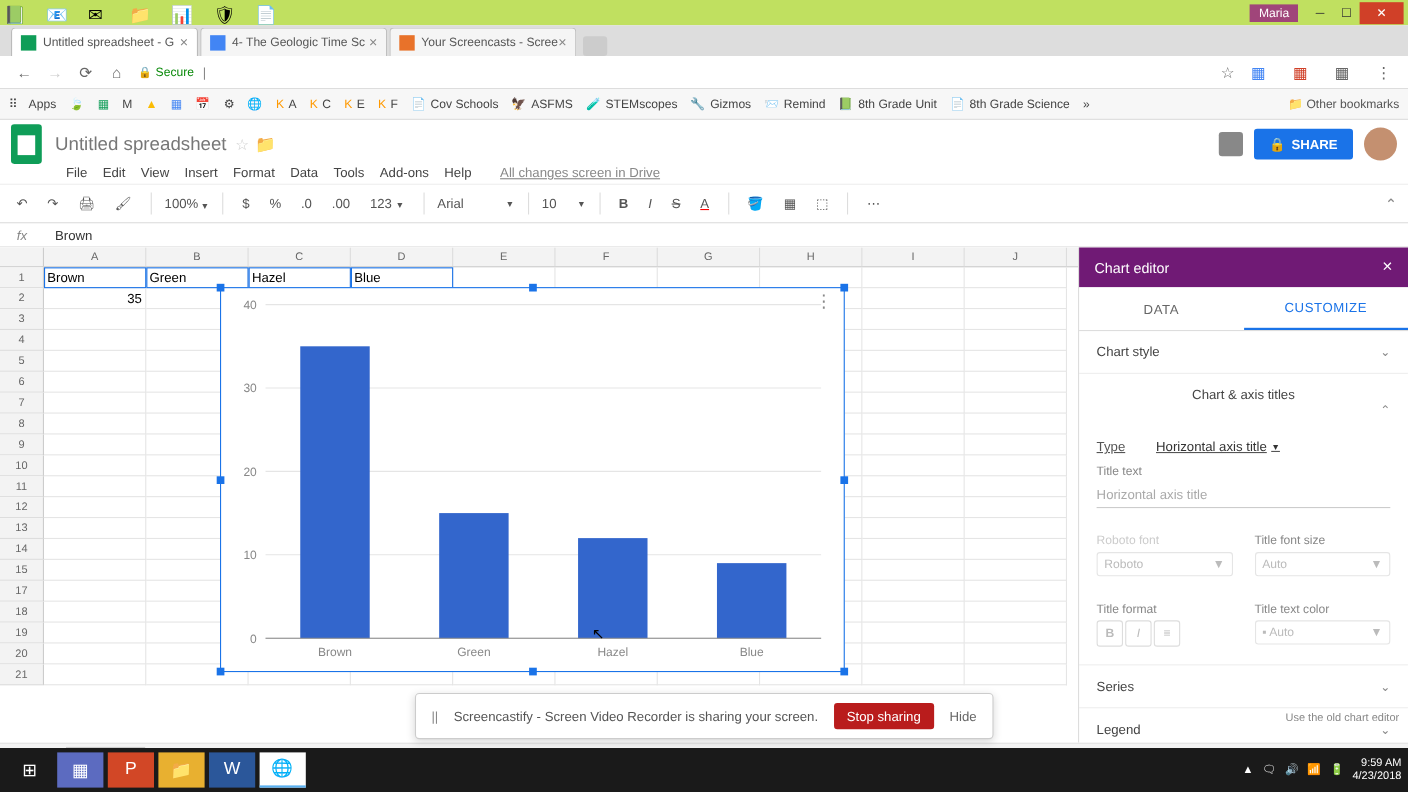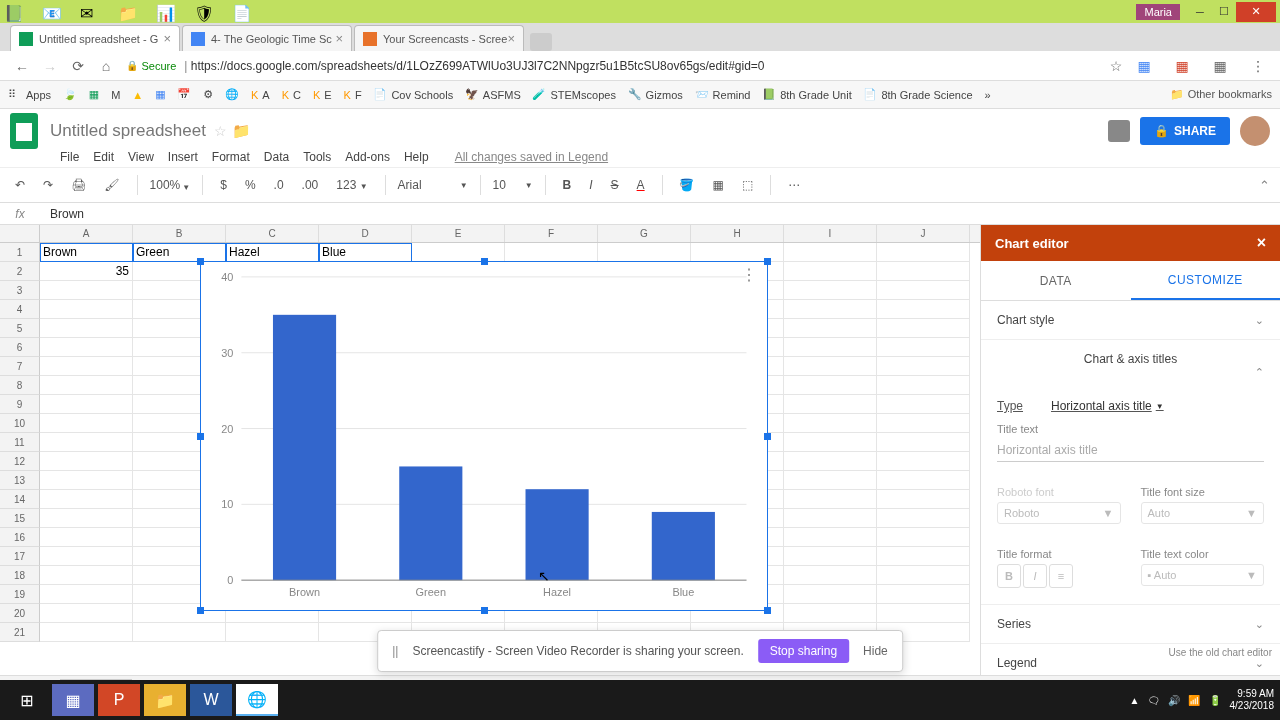--- a/index.html
+++ b/index.html
@@ -86,21 +86,21 @@
 .ch-bl { bottom: -4px; left: -4px;} .ch-br { bottom: -4px; right: -4px;}
 .ch-tm { top: -4px; left: 50%; margin-left: -3px;}
 .ch-bm { bottom: -4px; left: 50%; margin-left: -3px;}
 .ch-ml { left: -4px; top: 50%; margin-top: -3px;}
 .ch-mr { right: -4px; top: 50%; margin-top: -3px;}
 .chart-menu { position: absolute; top: 8px; right: 10px; color: #888; font-size: 16px; line-height: 10px;}
 .chart-svg { width: 100%; height: 100%;}
 
 
 .editor { width: 300px; background: #fff; border-left: 1px solid #ddd; display: flex; flex-direction: column;}
-.editor-header { height: 36px; background: #c2410c; color: #fff; display: flex; align-items: center; padding: 0 14px; font-size: 13px; font-weight: 700;}
+.editor-header { height: 36px; background: #701a75; color: #fff; display: flex; align-items: center; padding: 0 14px; font-size: 13px; font-weight: 400;}
 .editor-header .close { margin-left: auto; font-size: 16px; cursor: pointer;}
 .editor-tabs { display: flex; height: 40px; border-bottom: 1px solid #ddd;}
 .etab { flex: 1; display: flex; align-items: center; justify-content: center; font-size: 12px; color: #666; letter-spacing: 0.5px;}
 .etab.active { color: #1a73e8; border-bottom: 2px solid #1a73e8;}
 .accordion { padding: 0; overflow-y: auto; flex: 1;}
 .acc-item { padding: 12px 16px; border-bottom: 1px solid #eee; display: flex; align-items: center; font-size: 12px; color: #444;}
 .acc-item .chev { margin-left: auto; color: #888; font-size: 11px;}
 .acc-content { padding: 8px 16px 16px;}
 .field-label { font-size: 11px; color: #888; margin-bottom: 4px; margin-top: 10px;}
 .type-row { display: flex; gap: 28px; font-size: 12px; color: #555; text-decoration: underline;}
@@ -118,21 +118,21 @@
 .sheet-tabs { height: 30px; background: #f3f3f3; border-top: 1px solid #ddd; display: flex; align-items: center; padding: 0 8px; font-size: 12px;}
 .sheet-tabs .plus { padding: 4px 8px; color: #666;}
 .sheet-tabs .menu { padding: 4px 8px; color: #666;}
 .sheet-tab { background: #fff; border: 1px solid #ccc; padding: 4px 10px; margin-left: 6px; display: flex; align-items: center; gap: 4px;}
 .sheet-tabs .right { margin-left: auto; display: flex; align-items: center; gap: 10px;}
 .sum-badge { background: #eee; padding: 3px 8px; border-radius: 3px; font-size: 11px; color: #444;}
 .explore { width: 22px; height: 22px; background: #666; border-radius: 3px;}
 
 
 .screencast-bar { position: absolute; bottom: 48px; left: 50%; transform: translateX(-50%); background: #fff; border: 1px solid #ccc; border-radius: 4px; box-shadow: 0 2px 8px rgba(0,0,0,0.15); display: flex; align-items: center; padding: 8px 14px; font-size: 12px; color: #555; gap: 14px;}
-.stop-btn { background: #8b5cf6; color: #fff; padding: 5px 12px; border-radius: 3px; font-size: 12px;}
+.stop-btn { background: #b91c1c; color: #fff; padding: 5px 12px; border-radius: 3px; font-size: 12px;}
 .hide-btn { color: #666; font-size: 12px;}
 
 
 .taskbar { position: absolute; bottom: 0; left: 0; right: 0; height: 40px; background: #1a1a1a; display: flex; align-items: center; padding: 0 6px;}
 .task-icon { width: 42px; height: 32px; margin-right: 4px; display: flex; align-items: center; justify-content: center; color: #fff; font-size: 16px;}
 .task-icon.start { background: none;}
 .task-right { margin-left: auto; display: flex; align-items: center; color: #fff; font-size: 10px; gap: 8px;}
 .task-time { text-align: right; line-height: 12px;}
 
 
@@ -183,21 +183,20 @@
   <span class="nav-icon">←</span>
   <span class="nav-icon" style="color:#ccc;">→</span>
   <span class="nav-icon">⟳</span>
   <span class="nav-icon">⌂</span>
   <div class="url-input">
     <span class="secure">
         <span class="lock">🔒</span>
         <span>Secure</span>
       </span>
     <span style="color:#888;">|</span>&nbsp;
-    <span>https://docs.google.com/spreadsheets/d/1LOzZ699ATWlUo3UJ3l7C2NNpgzr5u1B5tcSU8ov65gs/edit#gid=0</span>
   </div>
   <span class="nav-icon">☆</span>
   <div class="url-right">
     <span class="nav-icon" style="color:#4285f4;">▦</span>
     <span class="nav-icon" style="color:#d04028;">▦</span>
     <span class="nav-icon">▦</span>
     <span class="nav-icon">⋮</span>
   </div>
 </div>
 
@@ -256,21 +255,21 @@
 <div class="menubar">
   <span>File</span>
   <span>Edit</span>
   <span>View</span>
   <span>Insert</span>
   <span>Format</span>
   <span>Data</span>
   <span>Tools</span>
   <span>Add-ons</span>
   <span>Help</span>
-  <span class="saved">All changes saved in Legend</span>
+  <span class="saved">All changes screen in Drive</span>
 </div>
 
 <div class="toolbar">
   <span class="tbtn">↶</span>
   <span class="tbtn">↷</span>
   <span class="tbtn">🖨</span>
   <span class="tbtn">🖌</span>
   <div class="tsep"></div>
   <span class="zoom">
       <span>100%</span> 
@@ -517,33 +516,20 @@
             <div class="cell"></div>
             <div class="cell"></div>
             <div class="cell"></div>
             <div class="cell"></div>
             <div class="cell"></div>
             <div class="cell"></div>
             <div class="cell"></div>
             <div class="cell"></div>
           </div>
           <div class="row">
-            <div class="rh">16</div>
-            <div class="cell"></div>
-            <div class="cell"></div>
-            <div class="cell"></div>
-            <div class="cell"></div>
-            <div class="cell"></div>
-            <div class="cell"></div>
-            <div class="cell"></div>
-            <div class="cell"></div>
-            <div class="cell"></div>
-            <div class="cell"></div>
-          </div>
-          <div class="row">
             <div class="rh">17</div>
             <div class="cell"></div>
             <div class="cell"></div>
             <div class="cell"></div>
             <div class="cell"></div>
             <div class="cell"></div>
             <div class="cell"></div>
             <div class="cell"></div>
             <div class="cell"></div>
             <div class="cell"></div>

